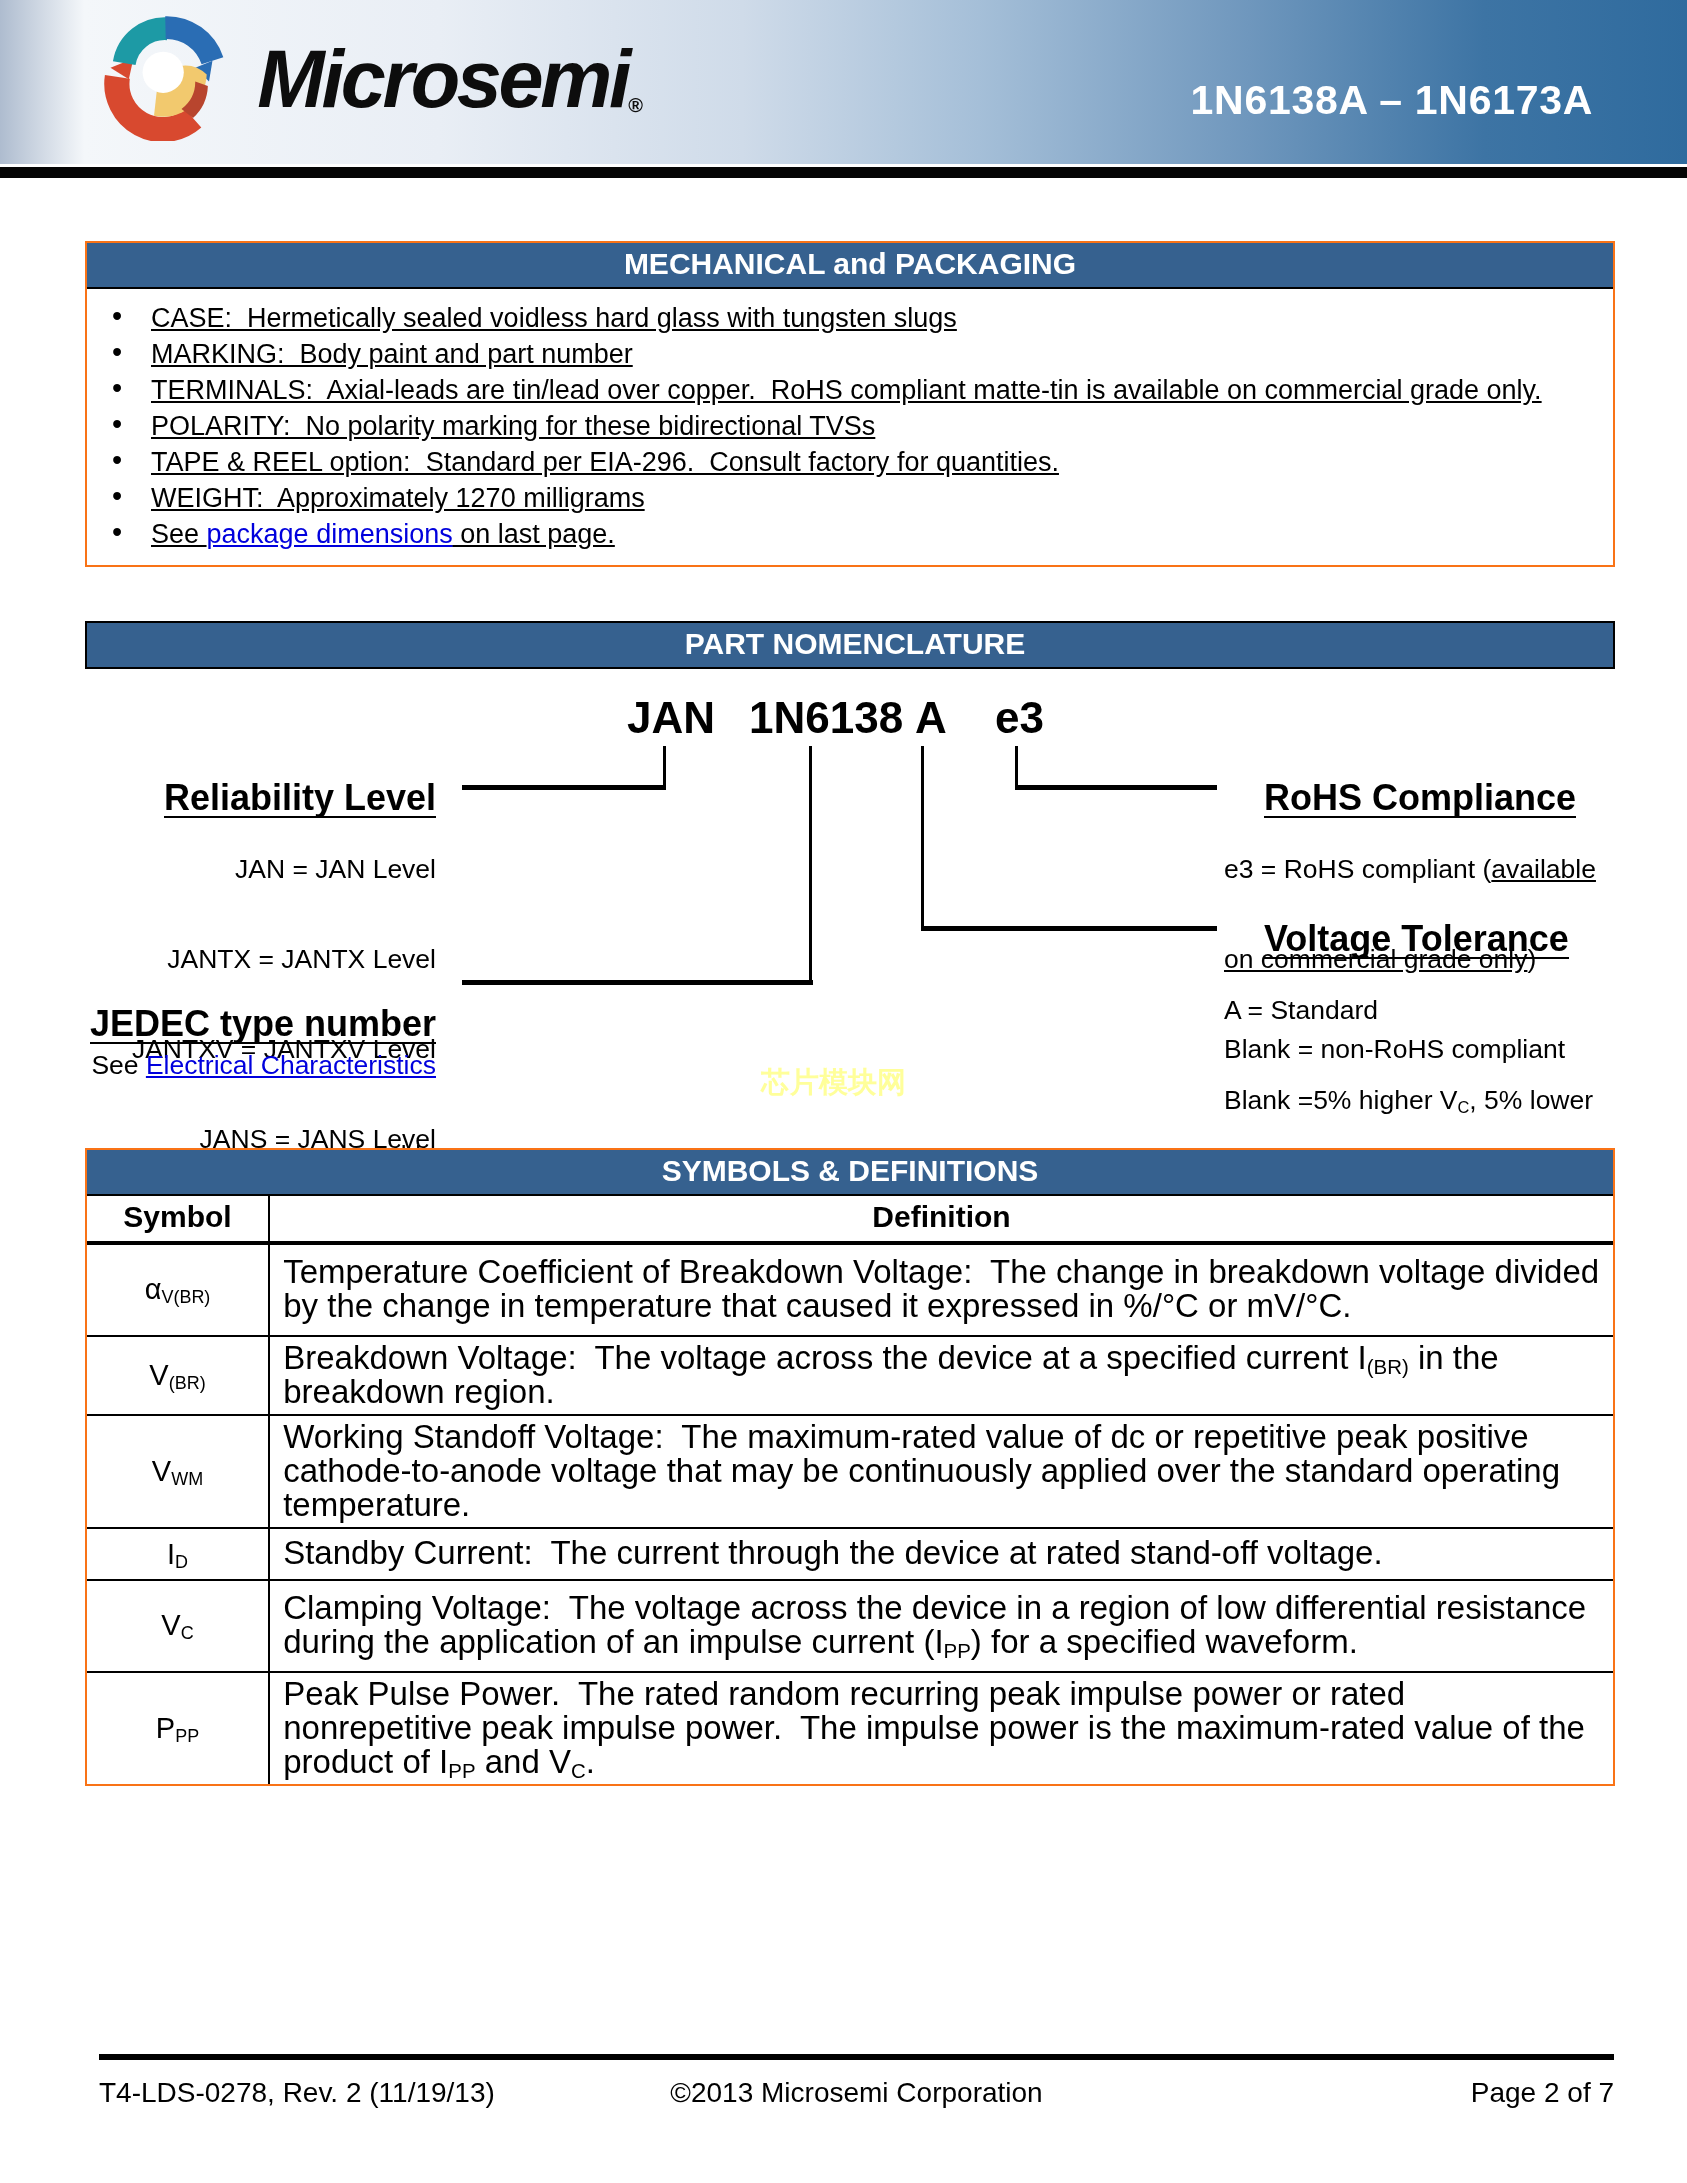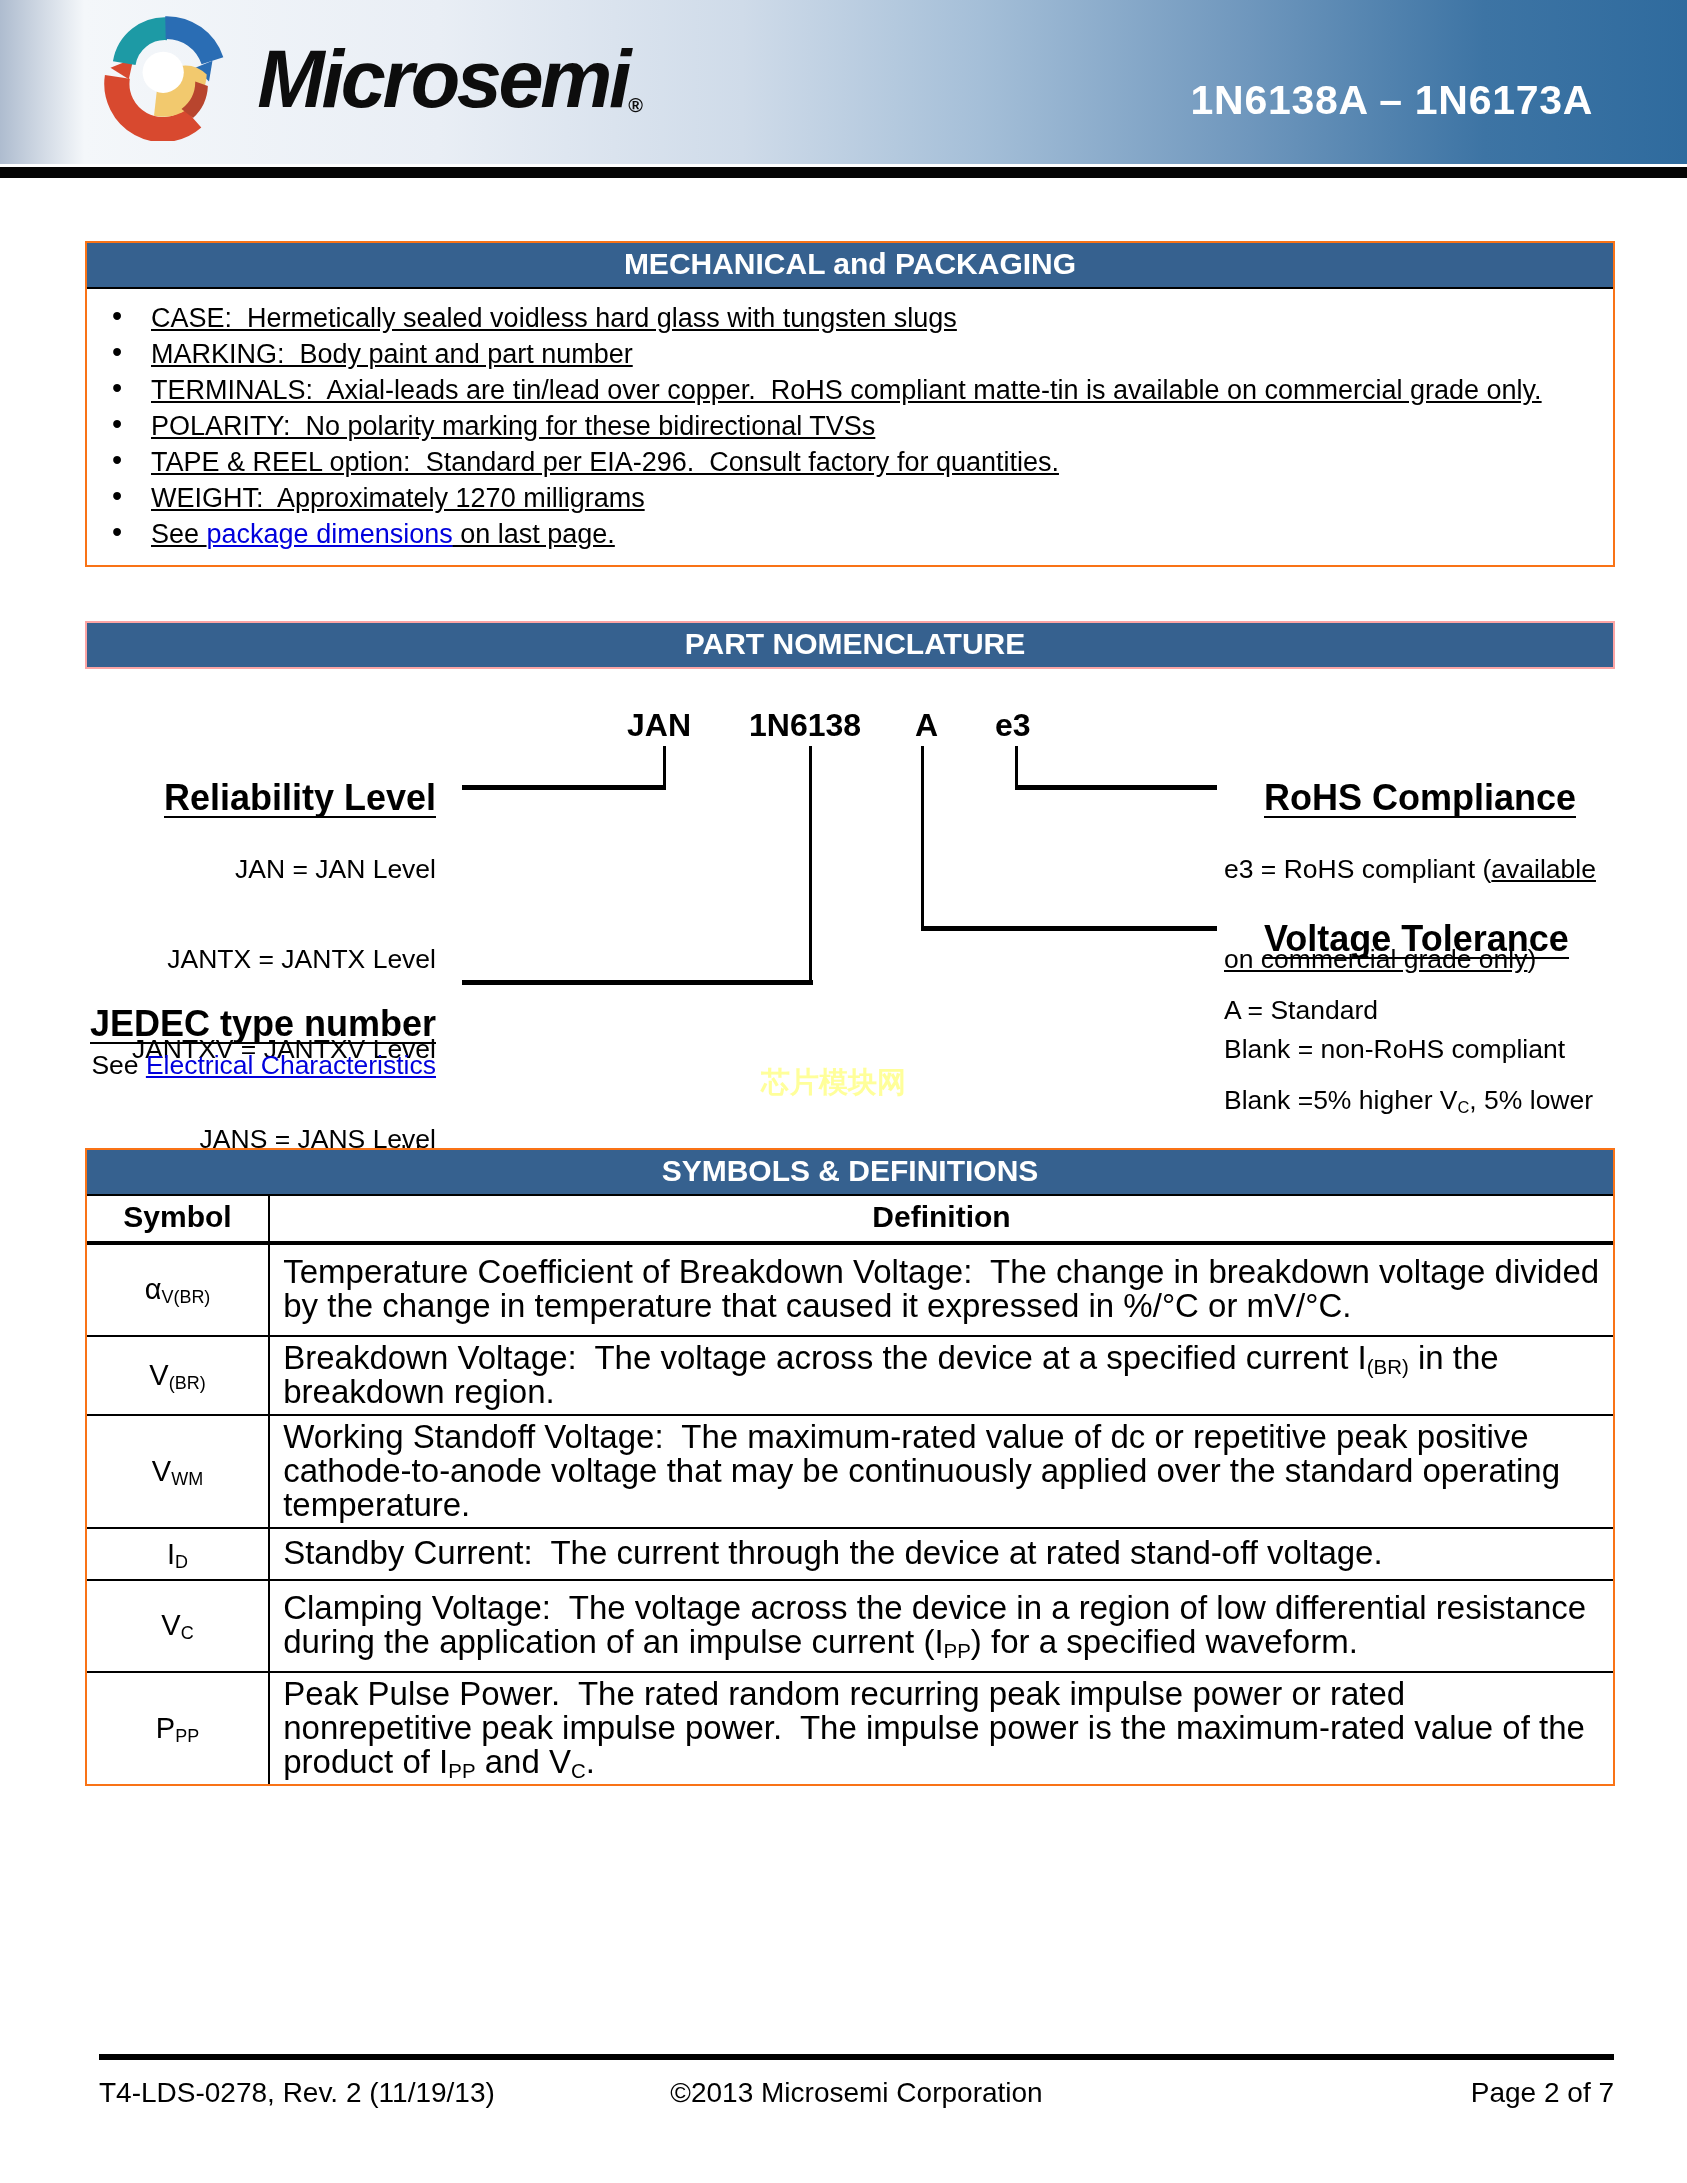--- a/index.html
+++ b/index.html
@@ -31,33 +31,33 @@
   .section-box {
     position:absolute; left:85px; width:1530px; box-sizing:border-box;
     border:2px solid #f97316; background:#fff;
   }
   .sec-header {
     background:#36618f; color:#fff; text-align:center; font-weight:bold;
     font-size:30px; padding:4px 0 6px 0; border-bottom:2px solid #000;
   }
   .sec-bar {
     position:absolute; left:85px; width:1530px; box-sizing:border-box;
-    border:2px solid #fca5a5; background:#36618f; color:#fff; text-align:center;
+    border:2px solid #000000; background:#36618f; color:#fff; text-align:center;
     font-weight:bold; font-size:30px; padding:4px 0 6px 10px;
   }
   
   .bullets { list-style:none; margin:0; padding:10.6px 20px 13.2px 0;text-decoration:underline; }
   .bullets li {
     position:relative; padding-left:64px; font-size:27px; line-height:36px;
     white-space:pre-wrap;
   }
   .bullets li::before { content:"\2022"; position:absolute; left:25px; top:-1.3px; font-size:29px; }
 
   
-  .part-token { position:absolute; top:693px; font-size:32px; font-weight:bold; white-space:pre;margin-top:14px; }
+  .part-token { position:absolute; top:693px; font-size:44px; font-weight:bold; white-space:pre; }
   .nline { position:absolute; background:#000; }
   .nomen-left  { position:absolute; left:66px; width:370px; text-align:right; font-size:26.5px; line-height:30px; white-space:pre-wrap; }
   .nomen-right { position:absolute; left:1224px; width:423px; text-align:left; font-size:26.5px; line-height:30px; white-space:pre-wrap; }
   .nomen-heading { font-size:36px; font-weight:bold; }
   .hu { display:inline-block; border-bottom:2.6px solid #000; padding-bottom:2.6px; }
   .link { color:#0000dd; text-decoration:underline; cursor:pointer; }
   .uline { text-decoration:underline; }
   sub { font-size:62%; line-height:0; vertical-align:-0.22em; letter-spacing:0; }
 
   .watermark {

